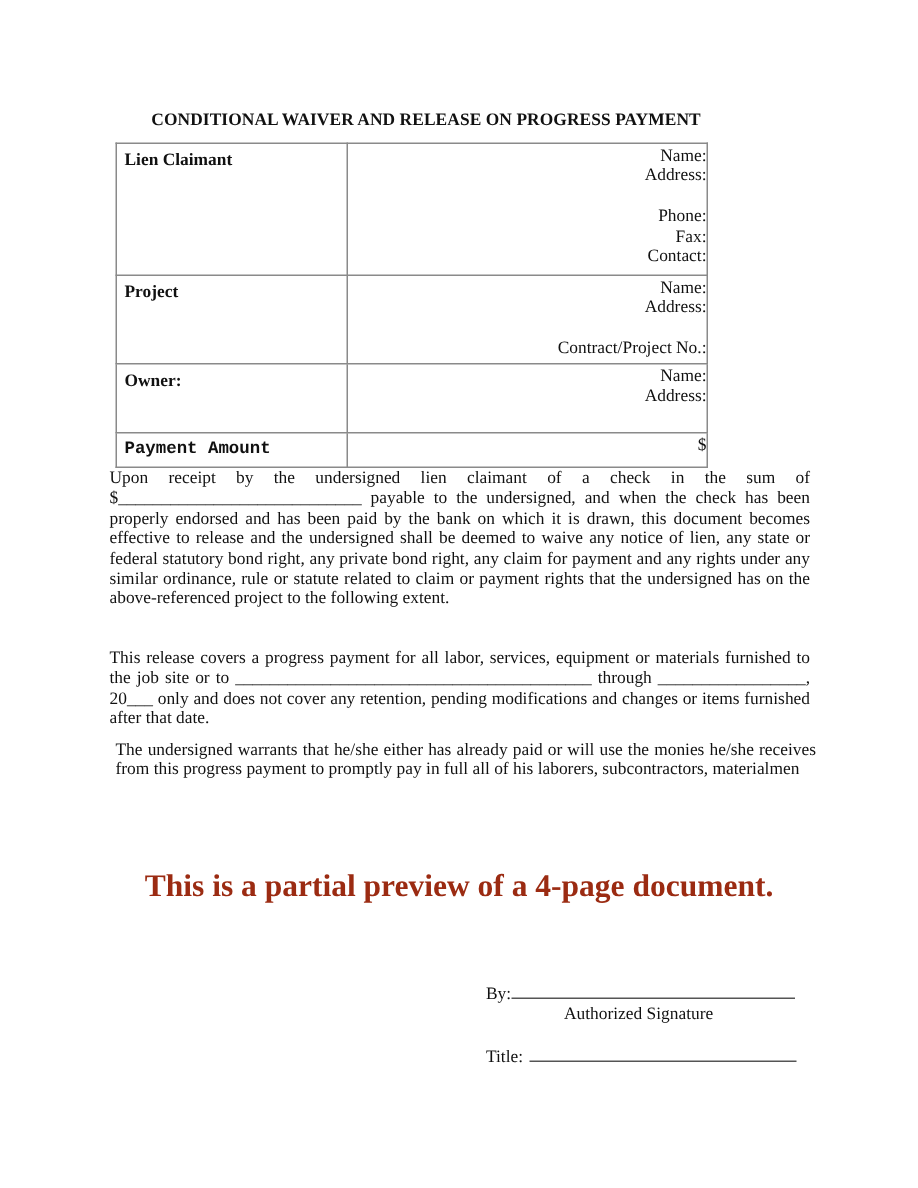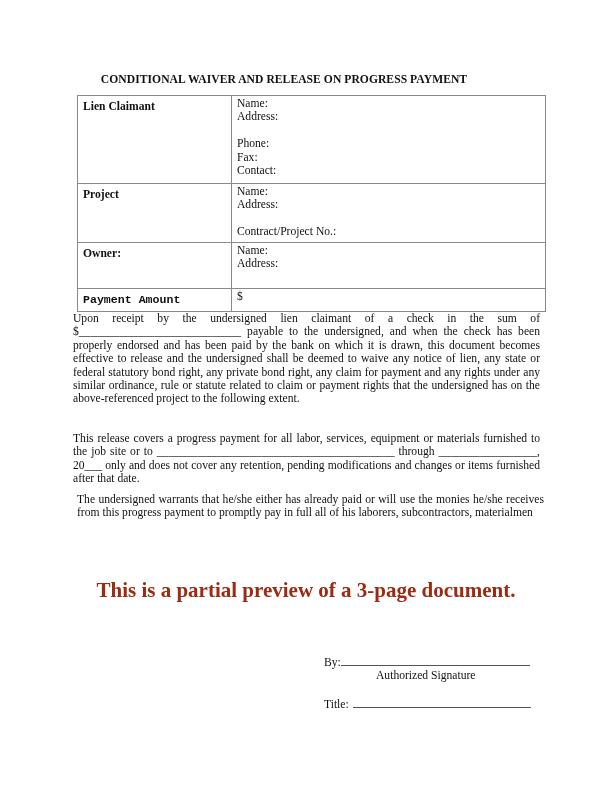--- a/index.html
+++ b/index.html
@@ -24,38 +24,39 @@
       width: 568px;
       text-align: center;
       font-weight: bold;
       font-size: 11.6px;
       letter-spacing: 0.05px;
     }
     table.info {
       position: absolute;
       top: 95px;
       left: 77px;
-      width: 469px;
+      width: 395px;
       border-collapse: collapse;
       table-layout: fixed;
     }
     table.info td {
       border: 1.3px solid #8a8a8a;
       vertical-align: top;
       padding: 0 0 0 5px;
     }
     table.info td.label-cell {
       width: 148px;
       font-weight: bold;
       padding-top: 4px;
       padding-left: 5px;
     }
     table.info td.value-cell {
       padding-top: 1px;
       padding-left: 5px;
+      text-align: right;
     }
     .row-lien td { height: 83px; }
     .row-project td { height: 54px; margin-left: 36px; }
     .row-owner td { height: 41px; font-family: Liberation Serif, serif; }
     .row-payment td { height: 18px; }
     .row-payment td.label-cell { padding-top: 3px; font-family: Liberation Mono, monospace; }
     .row-payment td.value-cell { padding-top: 1px; }
     .field-line { display: block; height: 13.4px; white-space: nowrap; }
     .field-gap { display: block; height: 13.4px; }
     .payment-value { font-weight: normal; }
@@ -153,21 +154,21 @@
   <p class="para para-1" style="margin:0;">
     <span>Upon receipt by the undersigned lien claimant of a check in the sum of $</span><span class="blank">____________________________</span><span> payable to the undersigned, and when the check has been properly endorsed and has been paid by the bank on which it is drawn, this document becomes effective to release and the undersigned shall be deemed to waive any notice of lien, any state or federal statutory bond right, any private bond right, any claim for payment and any rights under any similar ordinance, rule or statute related to claim or payment rights that the undersigned has on the above-referenced project to the following extent.</span>
   </p>
 
   <p class="para para-2" style="margin:0;">
     <span>This release covers a progress payment for all labor, services, equipment or materials furnished to the job site or to </span><span class="blank">_________________________________________</span><span> through </span><span class="blank">_________________</span><span>, 20</span><span class="blank">___</span><span> only and does not cover any retention, pending modifications and changes or items furnished after that date.</span>
   </p>
 
   <p class="para para-3" style="margin:4px;">The undersigned warrants that he/she either has already paid or will use the monies he/she receives from this progress payment to promptly pay in full all of his laborers, subcontractors, materialmen</p>
 
-  <div class="preview-banner">This is a partial preview of a 3-page document.</div>
+  <div class="preview-banner">This is a partial preview of a 4-page document.</div>
 
   <div class="sig-block sig-by">
     <span>By:</span><span class="sig-line"></span>
   </div>
   <div class="sig-block sig-caption">Authorized Signature</div>
   <div class="sig-block sig-title">
     <span>Title:</span><span class="sig-line"></span>
   </div>
 
 </div>

